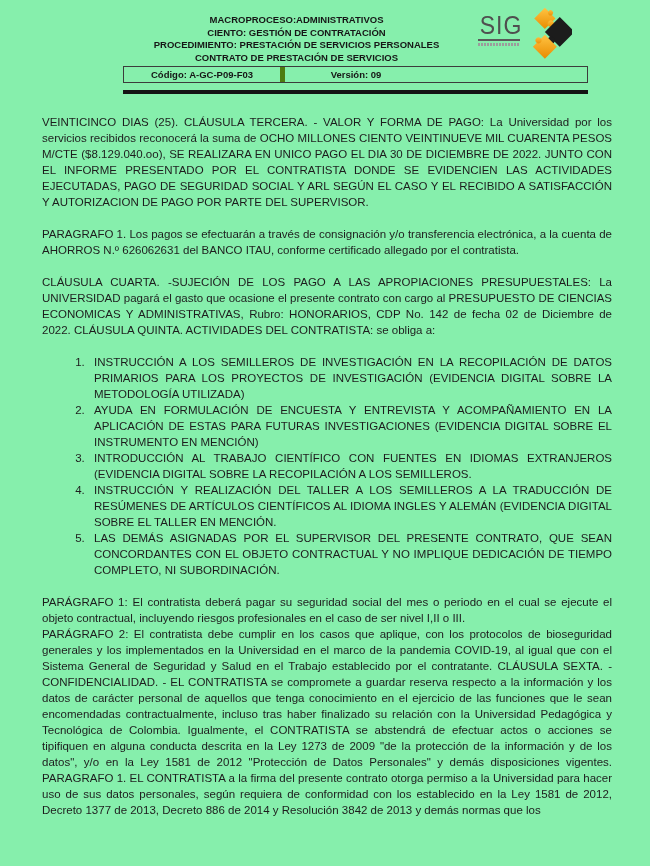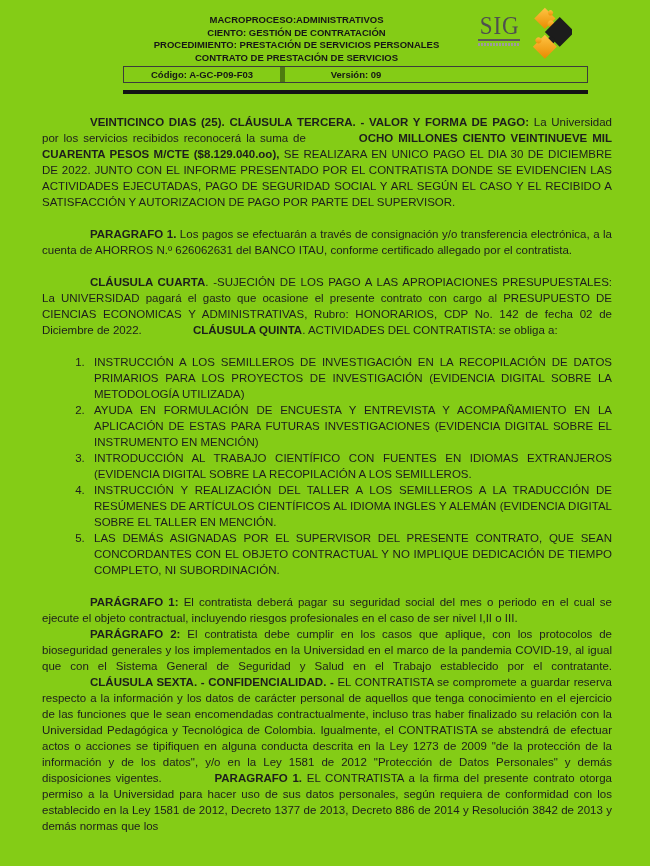--- a/index.html
+++ b/index.html
@@ -1,28 +1,28 @@
 <!DOCTYPE html>
 <html><head>
 <meta charset="utf-8">
 <style>
   html,body { margin:0; padding:0; background:#ffffff; }
   .page {
-    position:relative; width:650px; height:866px; background:#84cc16;
+    position:relative; width:650px; height:866px; background:#86efac;
     font-family:"Liberation Sans", sans-serif; color:#1d1d1d; overflow:hidden;
   }
 
   
   .doc-header { position:absolute; left:123px; top:6px; width:465px; }
   .hdr-top { display:flex; align-items:stretch; }
   .hdr-titles {
     flex:1; padding-top:8px; text-align:center;
     font-weight:bold; font-size:9.5px; line-height:12.5px; color:#161616;
   }
-  .hdr-logo { width:118px; position:relative; height:58px;font-family:Liberation Serif, serif; }
+  .hdr-logo { width:118px; position:relative; height:58px; }
   .sig-wrap { position:absolute; left:8px; top:7px; width:42px; text-align:center; }
   .logo-text {
     display:inline-block; font-size:25px; line-height:25px; color:#4f4f4f;
     font-weight:400; transform:scaleX(.92); letter-spacing:1px;
   }
   .logo-underline { display:block; height:2px; background:#5a5a5a; margin-top:1px; }
   .logo-micro {
     display:block; height:3px; margin-top:2px;
     background:repeating-linear-gradient(90deg,#9c9c9c 0 2px,transparent 2px 3px);
   }
@@ -38,21 +38,21 @@
   .meta-cell.c3 { flex:1; border-left:1px solid #3c3c3c; }
   .hdr-bar { height:4px; background:#141414; margin-top:7px; }
 
   
   .doc-body {
     position:absolute; left:42px; top:114px; width:570px;
     font-size:11.5px; line-height:16px; text-align:justify;
   }
   .para { margin:0 0 16px 0; }
   .para.last { margin-bottom:0; }
-  .b { font-weight:bold;margin-left:48px; }
+  .b { font-weight:normal; }
   ol.activities { margin:0 0 16px 0; padding-left:46px; }
   ol.activities li { padding-left:6px; text-align:justify; }
 </style>
 </head>
 <body>
 
 <div class="page">
 
   <header class="doc-header">
     <div class="hdr-top">

